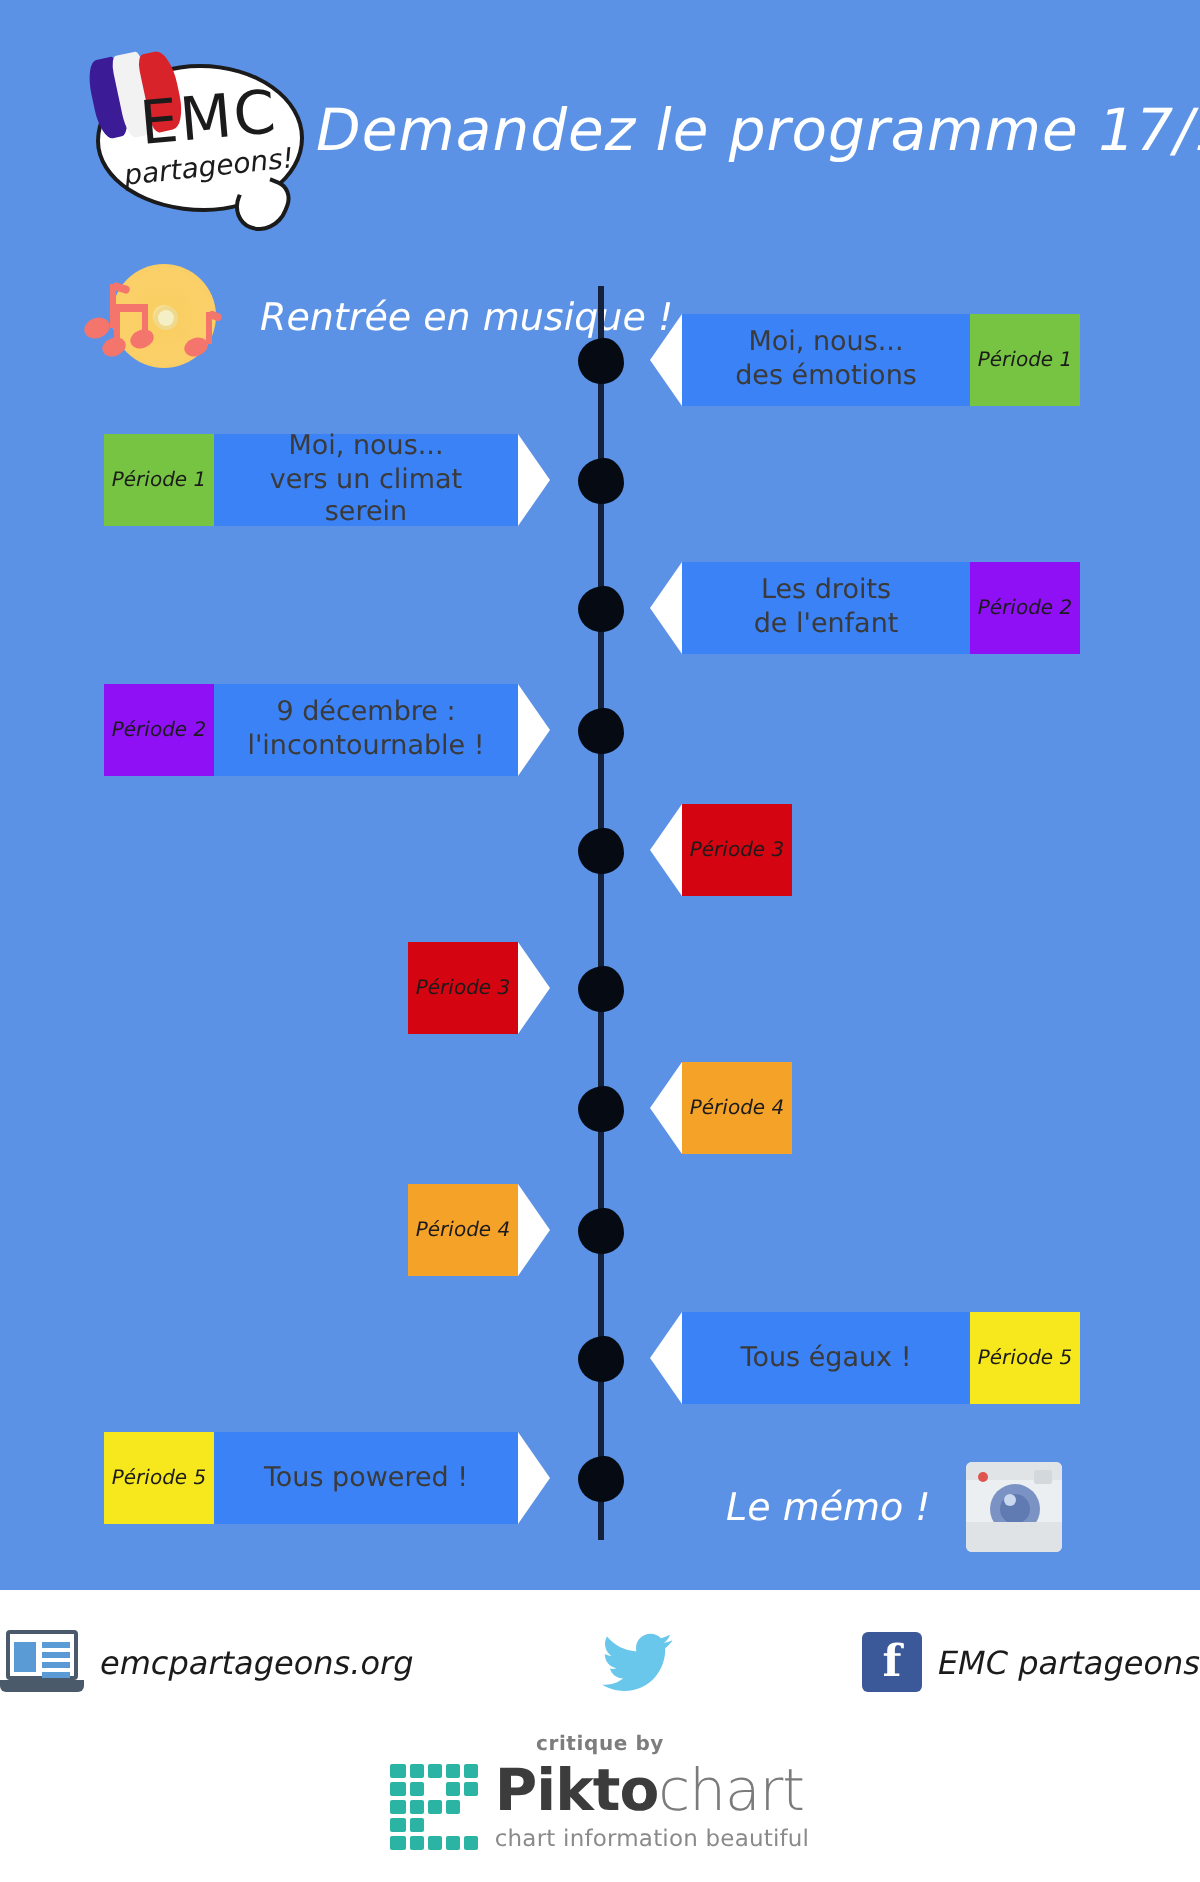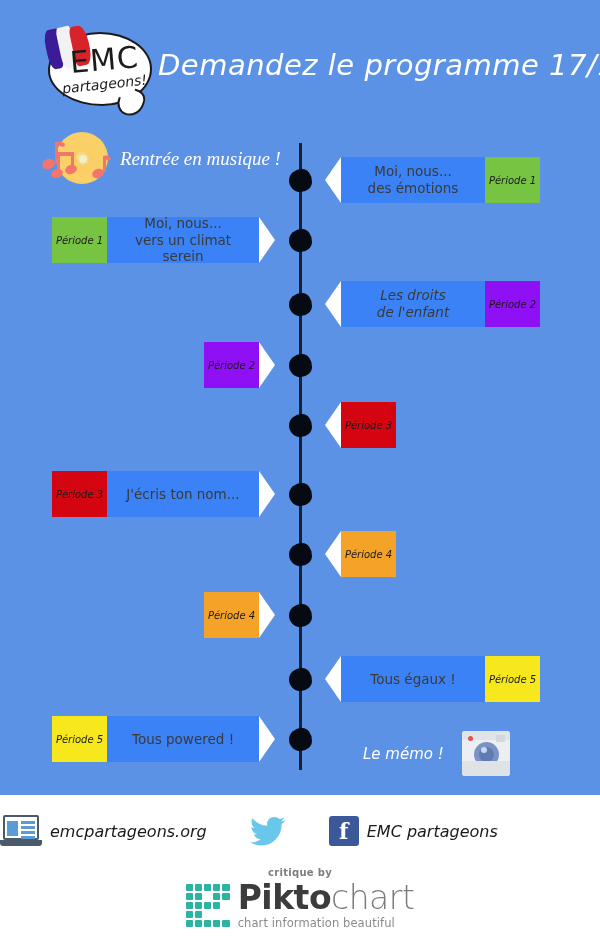--- a/index.html
+++ b/index.html
@@ -102,22 +102,21 @@
     white-space: nowrap;
   }
 
   
   #music-banner {
     position: absolute;
     left: 40px; top: 134px;
     height: 50px;
     display: flex;
     align-items: center;
-    gap: 10px;
-    font-family: Liberation Serif, serif;
+    gap: 20px;
   }
   .cd-icon { position: relative; width: 70px; height: 58px; }
   .cd-disc {
     position: absolute; left: 16px; top: 2px;
     width: 52px; height: 52px; border-radius: 50%;
     background: radial-gradient(circle at 50% 50%, #f7e7a8 0%, #f7e7a8 13%, #f9cf63 16%, #fbd069 60%, #f8c95a 100%);
   }
   .cd-hole {
     position: absolute; left: 37px; top: 23px;
     width: 12px; height: 12px; border-radius: 50%;
@@ -222,21 +221,21 @@
 
   
   #memo {
     position: absolute;
     left: 363px; top: 731px;
     display: flex;
     align-items: center;
     gap: 18px;
   }
   #memo-label {
-    font-size: 15px;
+    font-size: 19px;
     font-style: italic;
     color: #ffffff;
     white-space: nowrap;
   }
   .camera-icon {
     position: relative;
     width: 48px; height: 45px;
     background: #eceff1;
     border-radius: 3px;
   }
@@ -254,21 +253,21 @@
     left: 0; top: 795px;
     width: 600px; height: 146px;
     background: #ffffff;
   }
   #social-row {
     position: absolute;
     left: 0; top: 10px;
     width: 600px; height: 52px;
     display: flex;
     align-items: center;
-    justify-content: flex-start;
+    justify-content: space-between;
     gap: 43px;
   }
   .social {
     display: flex;
     align-items: center;
     gap: 8px;
   }
   .social-text {
     font-size: 16px;
     font-style: italic;
@@ -316,21 +315,21 @@
   .pikto-mark {
     width: 44px; height: 44px;
     display: grid;
     grid-template-columns: repeat(5, 1fr);
     grid-template-rows: repeat(5, 1fr);
     gap: 2px;
   }
   .pikto-mark i { background: #2bb3a3; border-radius: 1px; display: block; }
   .pikto-mark i.off { background: transparent; }
   .pikto-words { display: flex; flex-direction: column; }
-  #pikto-name { font-size: 33px; line-height: 1; letter-spacing: -0.5px; }
+  #pikto-name { font-size: 29px; line-height: 1; letter-spacing: -0.5px; }
   #pikto-name .b { font-weight: bold; color: #3c3c3c; }
   #pikto-name .l { font-weight: 300; color: #7b7b7b; }
   #pikto-tagline { font-size: 11.5px; color: #8a8a8a; margin-top: 2px; letter-spacing: 0.1px; }
 </style>
 </head>
 <body>
 
 <div id="page">
 
   <div id="header">
@@ -402,39 +401,40 @@
       <div class="item left" style="top: 217px;">
         <div class="badge" style="background: rgb(118, 196, 66);">Période 1</div>
         <div class="label" style="width: 152px;">
           <span>Moi, nous...</span>
           <span>vers un climat serein</span>
         </div>
         <div class="arrow point-right"></div>
       </div>
       <div class="item right" style="top: 281px;">
         <div class="arrow point-left"></div>
-        <div class="label" style="width: 144px; font-style: italic;">
+        <div class="label" style="width: 144px;">
           <span>Les droits</span>
           <span>de l'enfant</span>
         </div>
         <div class="badge" style="background: rgb(143, 16, 245);">Période 2</div>
       </div>
       <div class="item left" style="top: 342px;">
         <div class="badge" style="background: rgb(143, 16, 245);">Période 2</div>
+        <div class="label" style="width: 152px;">
+          <span>9 décembre :</span>
+          <span>l'incontournable !</span>
+        </div>
         <div class="arrow point-right"></div>
       </div>
       <div class="item right" style="top: 402px;">
         <div class="arrow point-left"></div>
         <div class="badge" style="background: rgb(212, 5, 17);">Période 3</div>
       </div>
       <div class="item left" style="top: 471px;">
         <div class="badge" style="background: rgb(212, 5, 17);">Période 3</div>
-        <div class="label" style="width: 152px;">
-          <span>J'écris ton nom...</span>
-        </div>
         <div class="arrow point-right"></div>
       </div>
       <div class="item right" style="top: 531px;">
         <div class="arrow point-left"></div>
         <div class="badge" style="background: rgb(245, 162, 41);">Période 4</div>
       </div>
       <div class="item left" style="top: 592px;">
         <div class="badge" style="background: rgb(245, 162, 41);">Période 4</div>
         <div class="arrow point-right"></div>
       </div>

